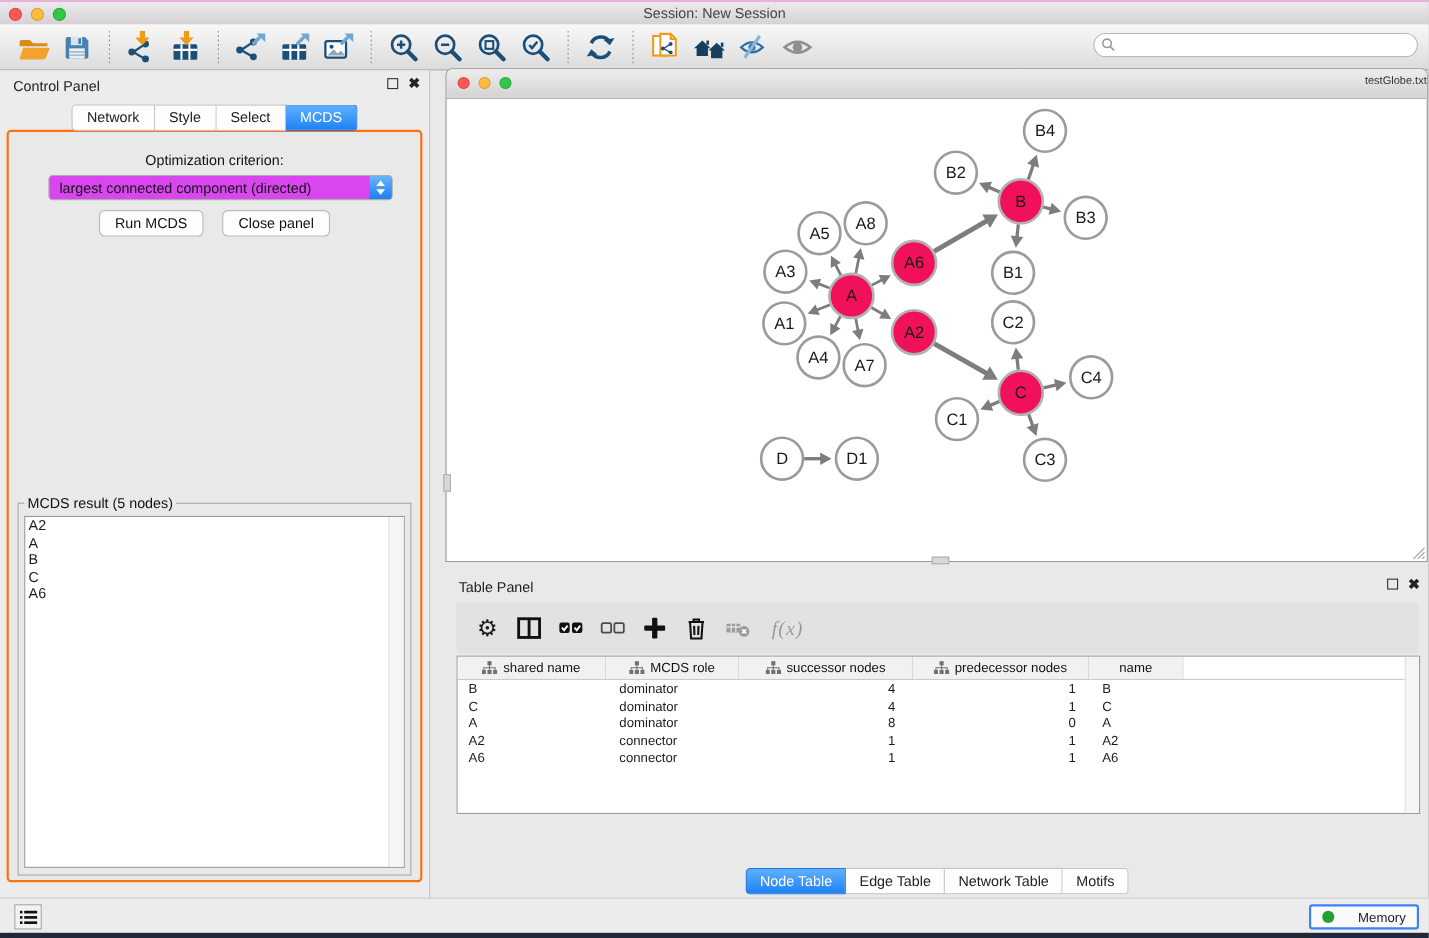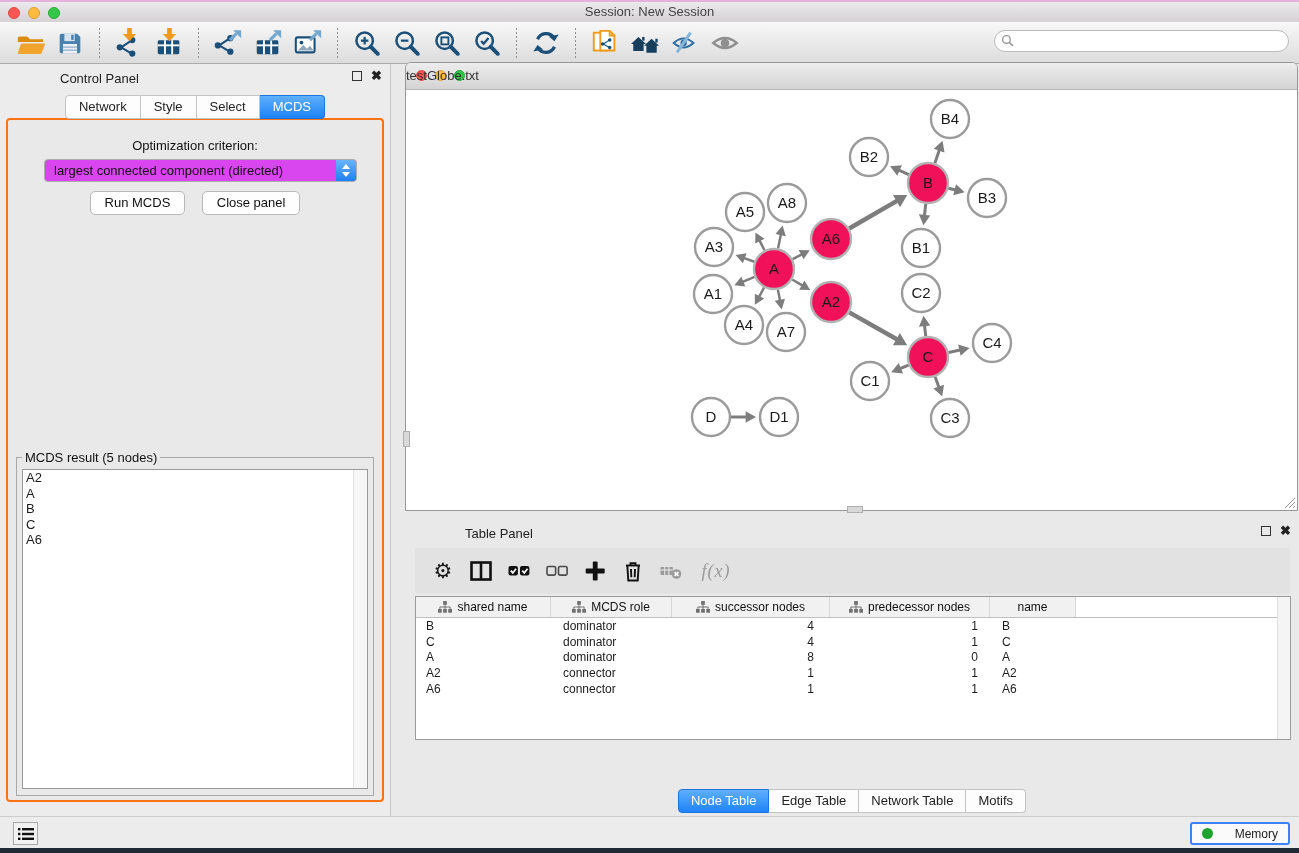--- a/index.html
+++ b/index.html
@@ -24,21 +24,21 @@
   .tb-sep{width:1px;height:30px;margin:0 9px;background-image:linear-gradient(#8f8f8f 40%, rgba(0,0,0,0) 0%);
           background-size:1px 4px;background-repeat:repeat-y;}
   .search-wrap{position:absolute;right:10px;top:8px;width:295px;height:22px;}
   .search-wrap input{width:100%;height:100%;box-sizing:border-box;border:1px solid #BBB;border-radius:12px;
         padding:0 8px 0 24px;font-size:12px;background:#fff;outline:none;}
   .search-glass{position:absolute;left:7px;top:4px;width:14px;height:14px;}
   
   .control-panel{position:absolute;left:0;top:64px;width:391px;height:752px;background:#ECECEC;
                  border-right:1px solid #C6C6C6;box-sizing:border-box;}
   .panel-head{position:relative;height:28px;}
-  .panel-title{position:absolute;left:12px;top:7px;font-size:13px;color:#222;margin-left:48px;}
+  .panel-title{position:absolute;left:12px;top:7px;font-size:13px;color:#222;}
   .panel-btns{position:absolute;right:8px;top:7px;display:flex;gap:9px;align-items:center;}
   .float-btn{width:10px;height:10px;border:1.5px solid #333;box-sizing:border-box;display:inline-block;}
   .close-btn{font-size:13px;font-weight:bold;color:#222;line-height:10px;}
   .cp-tabs{position:absolute;left:0;top:31px;width:100%;text-align:center;z-index:2;}
   .tab{display:inline-block;padding:3px 13px 4px;font-size:13px;background:#FDFDFD;border:1px solid #C3C3C3;
        border-left:none;color:#222;vertical-align:top;}
   .tab:first-child{border-left:1px solid #C3C3C3;border-radius:4px 0 0 4px;}
   .tab:last-child{border-radius:0 4px 4px 0;}
   .tab.active{background:linear-gradient(#5FB0FC,#1E82F7);color:#fff;border-color:#1E74DE;}
   .cp-body{position:absolute;left:6px;right:6px;top:54px;bottom:14px;background:#E9E9E9;
@@ -58,21 +58,21 @@
   .listbox{position:absolute;left:5px;right:5px;top:11px;bottom:6px;background:#fff;border:1px solid #9A9A9A;
            font-size:13px;overflow:hidden;}
   .listbox .track{position:absolute;right:0;top:0;bottom:0;width:13px;background:#F6F6F6;border-left:1px solid #E2E2E2;}
   .list-item{height:15.5px;line-height:15.5px;padding-left:3px;}
   
   .net-window{position:absolute;left:405px;top:62px;width:893px;height:449px;background:#fff;
               border:1px solid #979797;border-radius:6px 6px 0 0;box-sizing:border-box;}
   .nw-titlebar{position:absolute;left:0;top:0;right:0;height:26px;border-radius:5px 5px 0 0;
                background:linear-gradient(#EDEDED,#D3D3D3);border-bottom:1px solid #B4B4B4;}
   .nw-titlebar .lights{left:10px;top:7px;}
-  .nw-title{position:absolute;left:0;right:0;top:5px;text-align:left;font-size:13px;color:#333;}
+  .nw-title{position:absolute;left:0;right:0;top:5px;text-align:right;font-size:10px;color:#333;}
   .nw-canvas{position:absolute;left:0;top:26px;right:0;bottom:0;overflow:hidden;}
   .resize-grip{position:absolute;right:1px;bottom:1px;width:14px;height:14px;}
   .scroll-stub-left{position:absolute;left:-3px;top:368px;width:5px;height:14px;background:#D8D8D8;border:1px solid #AFAFAF;}
   .scroll-stub-bottom{position:absolute;left:441px;bottom:-3px;width:14px;height:5px;background:#D8D8D8;border:1px solid #AFAFAF;}
   
   .table-panel{position:absolute;left:405px;top:519px;right:0;height:297px;}
   .tp-toolbar{position:absolute;left:10px;right:9px;top:29px;height:46px;background:#E2E2E2;border-radius:3px;
               display:flex;align-items:center;padding-left:15px;box-sizing:border-box;}
   .tp-icon{width:26px;height:26px;display:flex;align-items:center;justify-content:center;margin-right:12px;}
   .glyph{font-size:21px;line-height:22px;color:#1a1a1a;font-family:"DejaVu Sans",sans-serif;}

